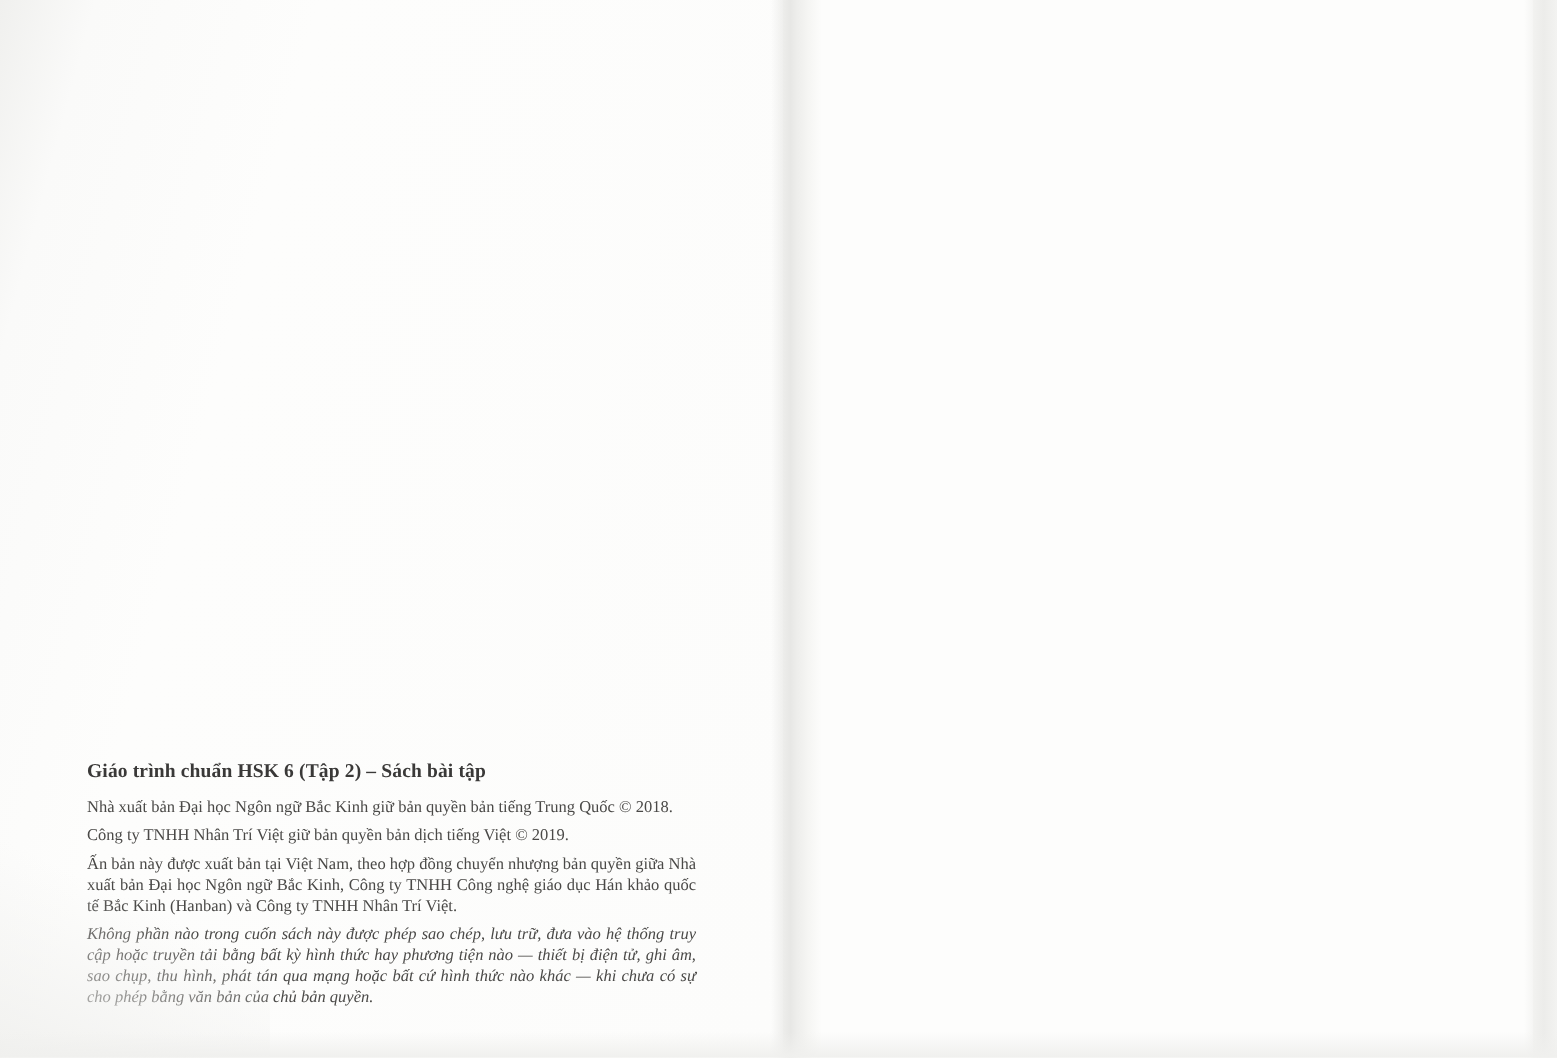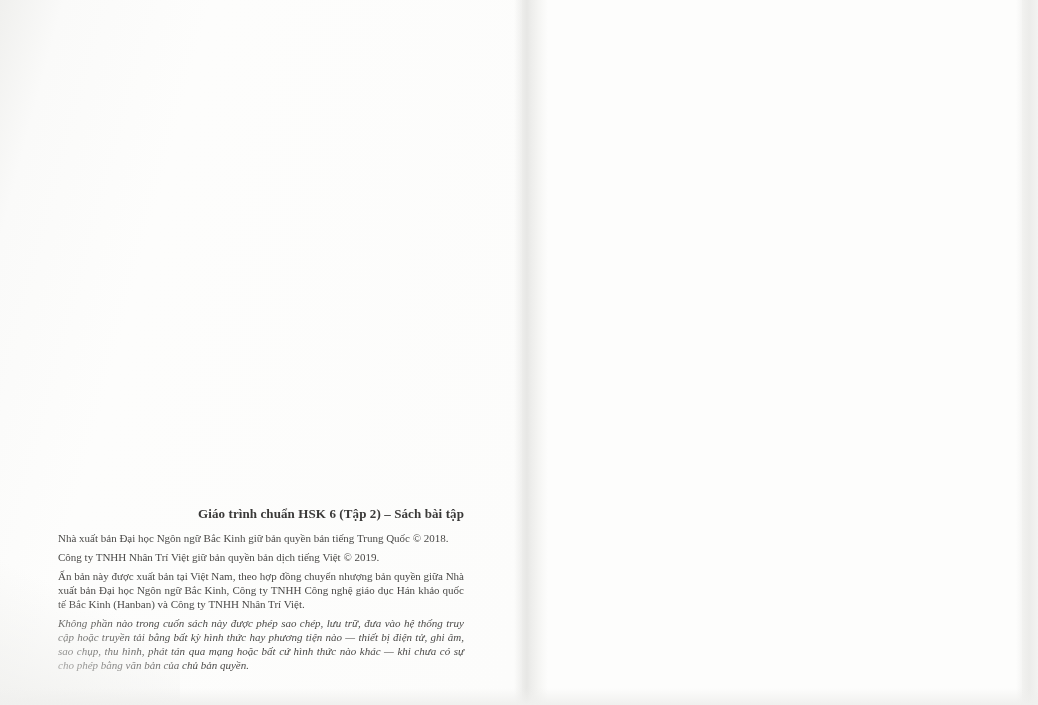--- a/index.html
+++ b/index.html
@@ -35,21 +35,21 @@
   }
   .bottom-edge-shadow {
     position:absolute; left:0; top:688px; width:1038px; height:17px;
     background:linear-gradient(180deg,rgba(250,250,248,0) 0%,#f0f0ee 100%);
   }
 
   
   .vn-block { position:absolute; left:58px; top:506px; width:406px; }
   .vn-title {
     font-size:13px; font-weight:bold; color:#3a3938;
-    margin-bottom:9px; letter-spacing:.1px;text-align:right;
+    margin-bottom:9px; letter-spacing:.1px;
   }
   .vn-p {
     font-size:11px; line-height:14px; color:#4a4947;
     margin-bottom:5px; text-align:justify;
   }
   .vn-p.italic { font-style:italic; margin-top:3px; }
 </style>
 </head>
 <body>
 

